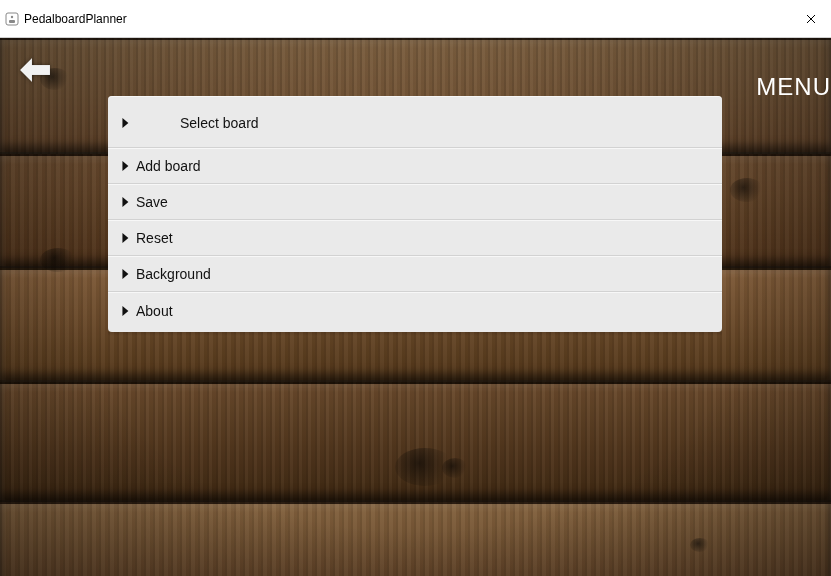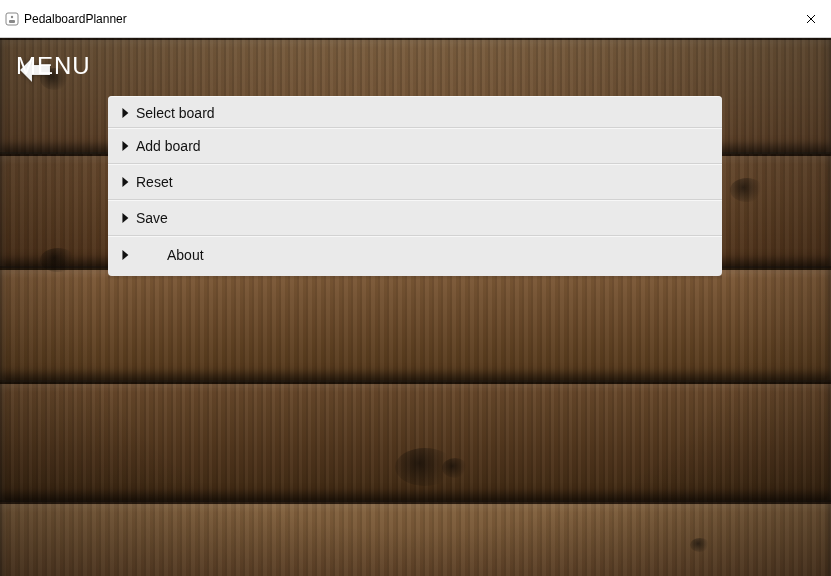--- a/index.html
+++ b/index.html
@@ -95,23 +95,23 @@
     left: 18px; top: 18px;
     width: 34px; height: 28px;
     cursor: pointer;
     color: #f2f2f2;
     filter: drop-shadow(0 0 2px rgba(0,0,0,0.4));
   }
   .back-arrow svg { width: 100%; height: 100%; display: block; }
 
   .menu-title {
     position: absolute;
-    top: 14px;
+    top: 35px;
     left: 0; right: 0;
-    text-align: left;
+    text-align: right;
     color: #ffffff;
     font-size: 24px;
     font-weight: 400;
     letter-spacing: 1px;
     padding-left: 16px;
   }
 
   .menu-panel {
     position: absolute;
     left: 108px;
@@ -134,30 +134,30 @@
     display: flex;
     align-items: center;
     padding: 0 10px;
     font-size: 14px;
     color: #111;
     cursor: pointer;
   }
   .menu-item:first-child {
     border-top-left-radius: 4px;
     border-top-right-radius: 4px;
-    height: 32px;
+    height: 52px;
     padding-top: 3px;
+    gap: 44px;
   }
   .menu-item:last-child {
     border-bottom: none;
     border-bottom-left-radius: 4px;
     border-bottom-right-radius: 4px;
     height: 40px;
     padding-bottom: 3px;
-    gap: 31px;
   }
 
   .menu-item .chevron {
     width: 14px;
     display: inline-flex;
     justify-content: center;
     margin-right: 4px;
     color: #111;
     transform: scaleX(0.85);
   }
@@ -224,29 +224,37 @@
             </svg>
           </span>
           <span>Add board</span>
         </div>
         <div class="menu-item">
           <span class="chevron">
             <svg viewBox="0 0 9 12">
               <path d="M1 1 L8 6 L1 11 Z" fill="currentColor"></path>
             </svg>
           </span>
+          <span>Save</span>
+        </div>
+        <div class="menu-item">
+          <span class="chevron">
+            <svg viewBox="0 0 9 12">
+              <path d="M1 1 L8 6 L1 11 Z" fill="currentColor"></path>
+            </svg>
+          </span>
           <span>Reset</span>
         </div>
         <div class="menu-item">
           <span class="chevron">
             <svg viewBox="0 0 9 12">
               <path d="M1 1 L8 6 L1 11 Z" fill="currentColor"></path>
             </svg>
           </span>
-          <span>Save</span>
+          <span>Background</span>
         </div>
         <div class="menu-item">
           <span class="chevron">
             <svg viewBox="0 0 9 12">
               <path d="M1 1 L8 6 L1 11 Z" fill="currentColor"></path>
             </svg>
           </span>
           <span>About</span>
         </div>
       </div>

